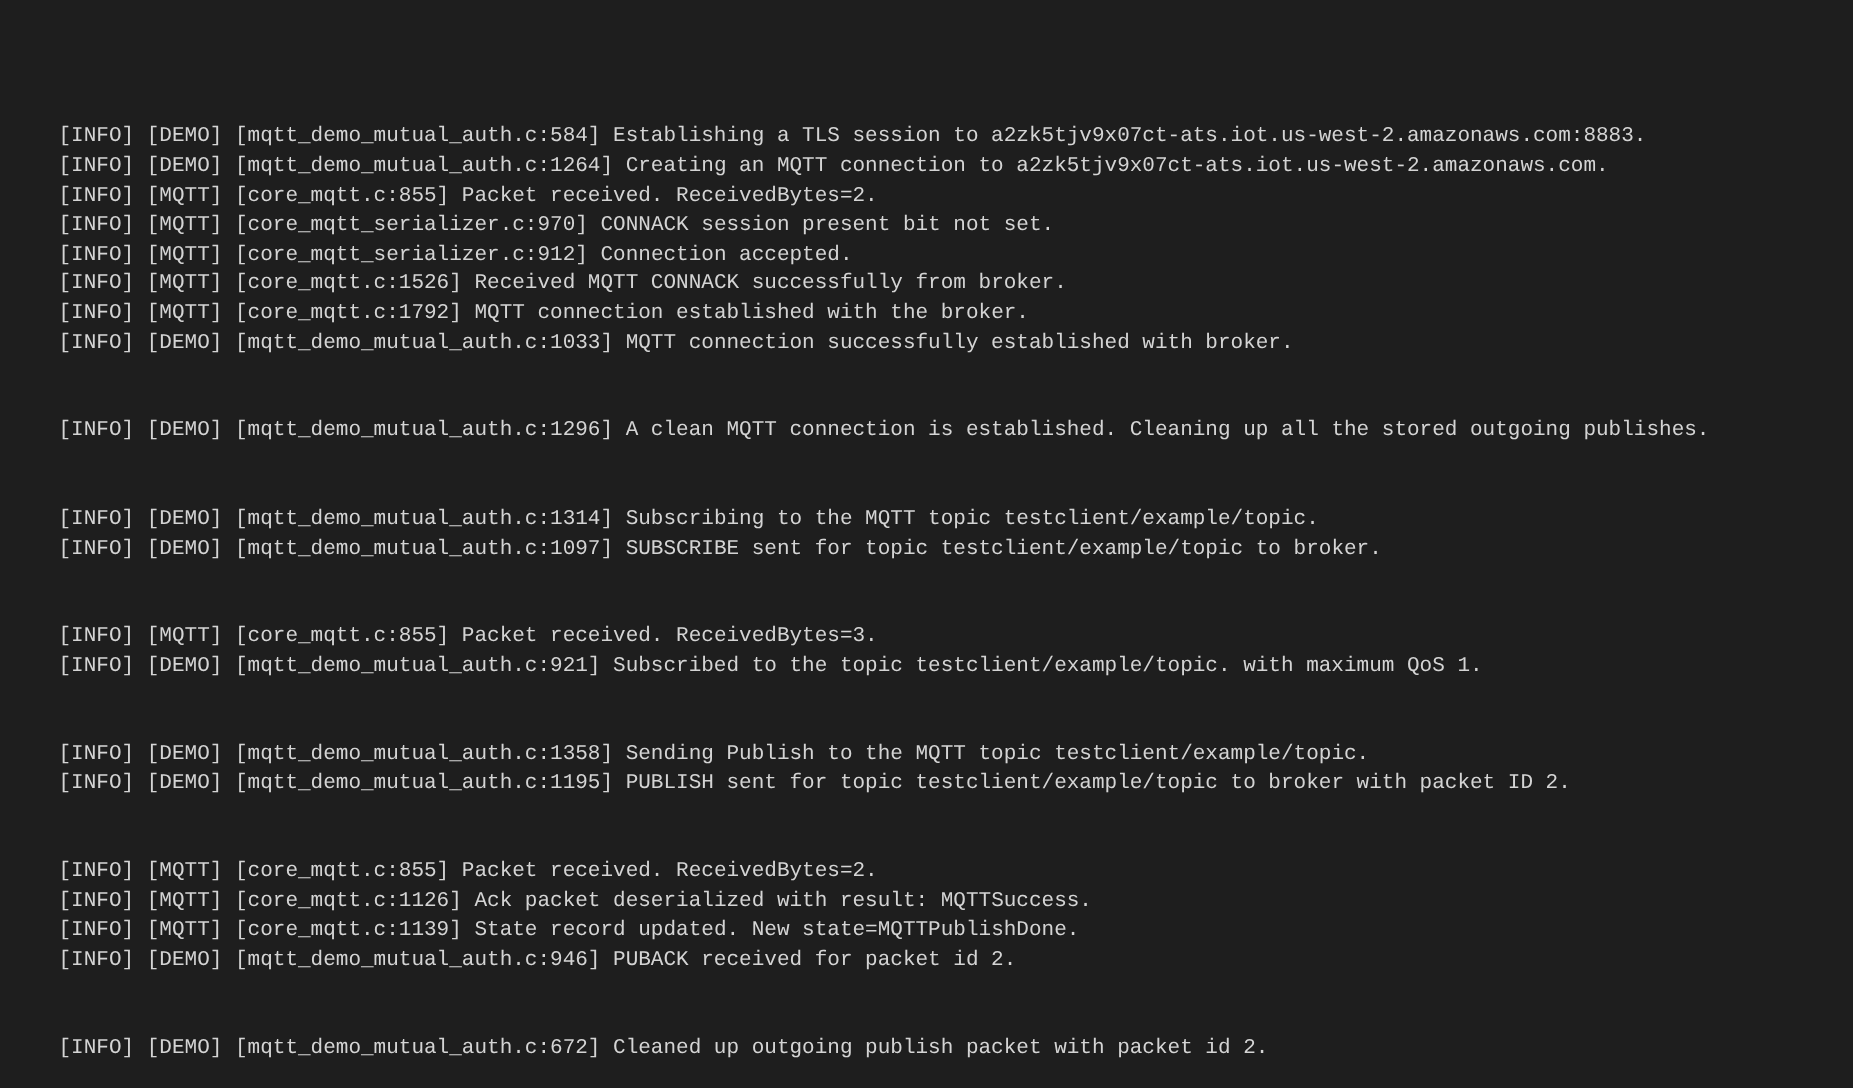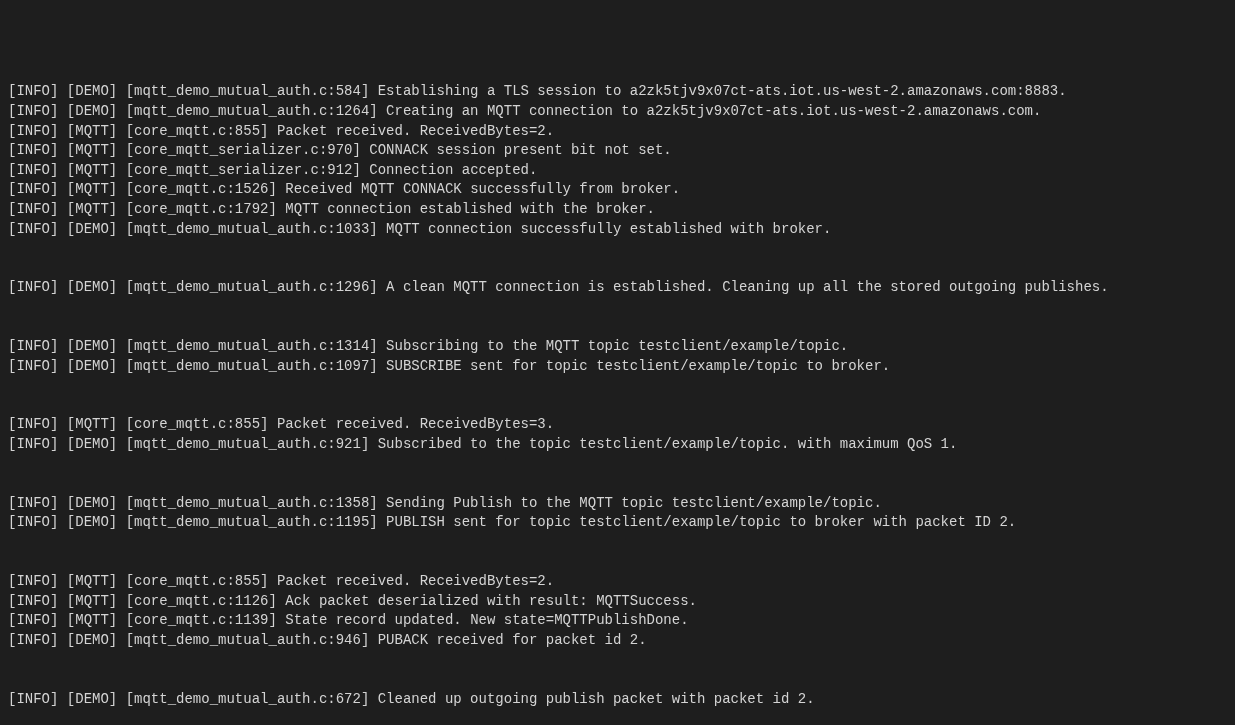--- a/index.html
+++ b/index.html
@@ -15,20 +15,21 @@
       line-height: 1.4;
       padding: 4px 8px;
       white-space: pre;
       width: 1235px;
       height: 725px;
       overflow: hidden;
     }
     .log-line {
       display: block;
       white-space: pre;
+      margin-left: 31px;
     }
     .blank-line {
       height: 1.4em;
     }
   </style>
 </head>
 <body>
 
 
 

